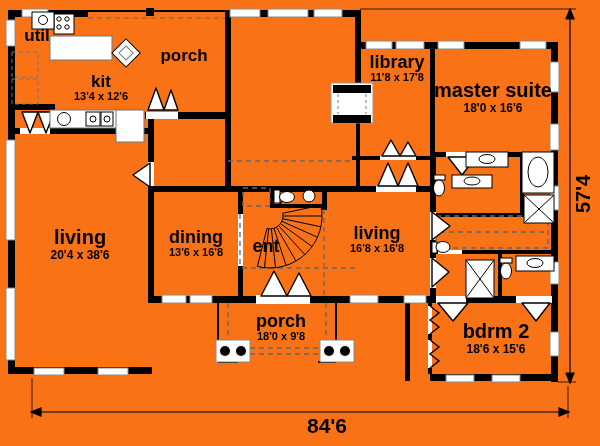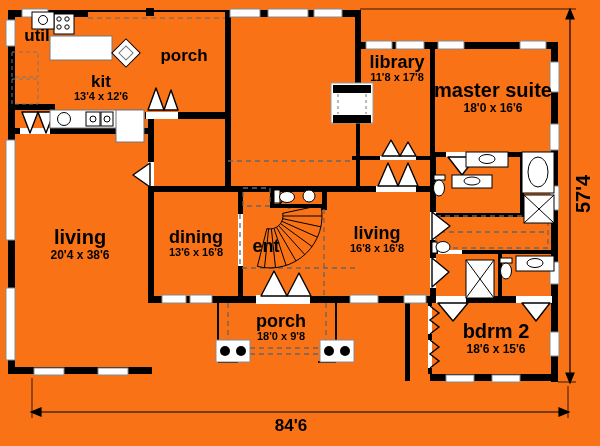--- a/index.html
+++ b/index.html
@@ -6,21 +6,21 @@
   #canvas{position:relative;width:600px;height:446px;background:#f97316;overflow:hidden;
           font-family:"Liberation Sans",sans-serif;}
   #plan-svg{position:absolute;left:0;top:0;}
   .label{position:absolute;transform:translate(-50%,-50%);text-align:center;
          font-weight:bold;color:#000;line-height:1.08;white-space:nowrap;}
   .room-name{display:block;}
   .room-dims{display:block;font-size:11px;}
   .fs20{font-size:20px;} .fs18{font-size:18px;} .fs17{font-size:17px;}
   .d12{font-size:12px;}
   #dim-right{transform:translate(-50%,-50%) rotate(-90deg);font-size:20px;font-weight:bold;}
-  #dim-bottom{font-size:17px;font-weight:bold;}
+  #dim-bottom{font-size:21px;font-weight:bold;margin-left:36px;}
 </style>
 </head>
 <body>
 
 <div id="canvas">
 <svg id="plan-svg" width="600" height="446" viewBox="0 0 600 446">
 
   <g fill="#000">
     <rect x="8" y="10" width="80" height="7"></rect>
     <rect x="8" y="10" width="7" height="100"></rect>

